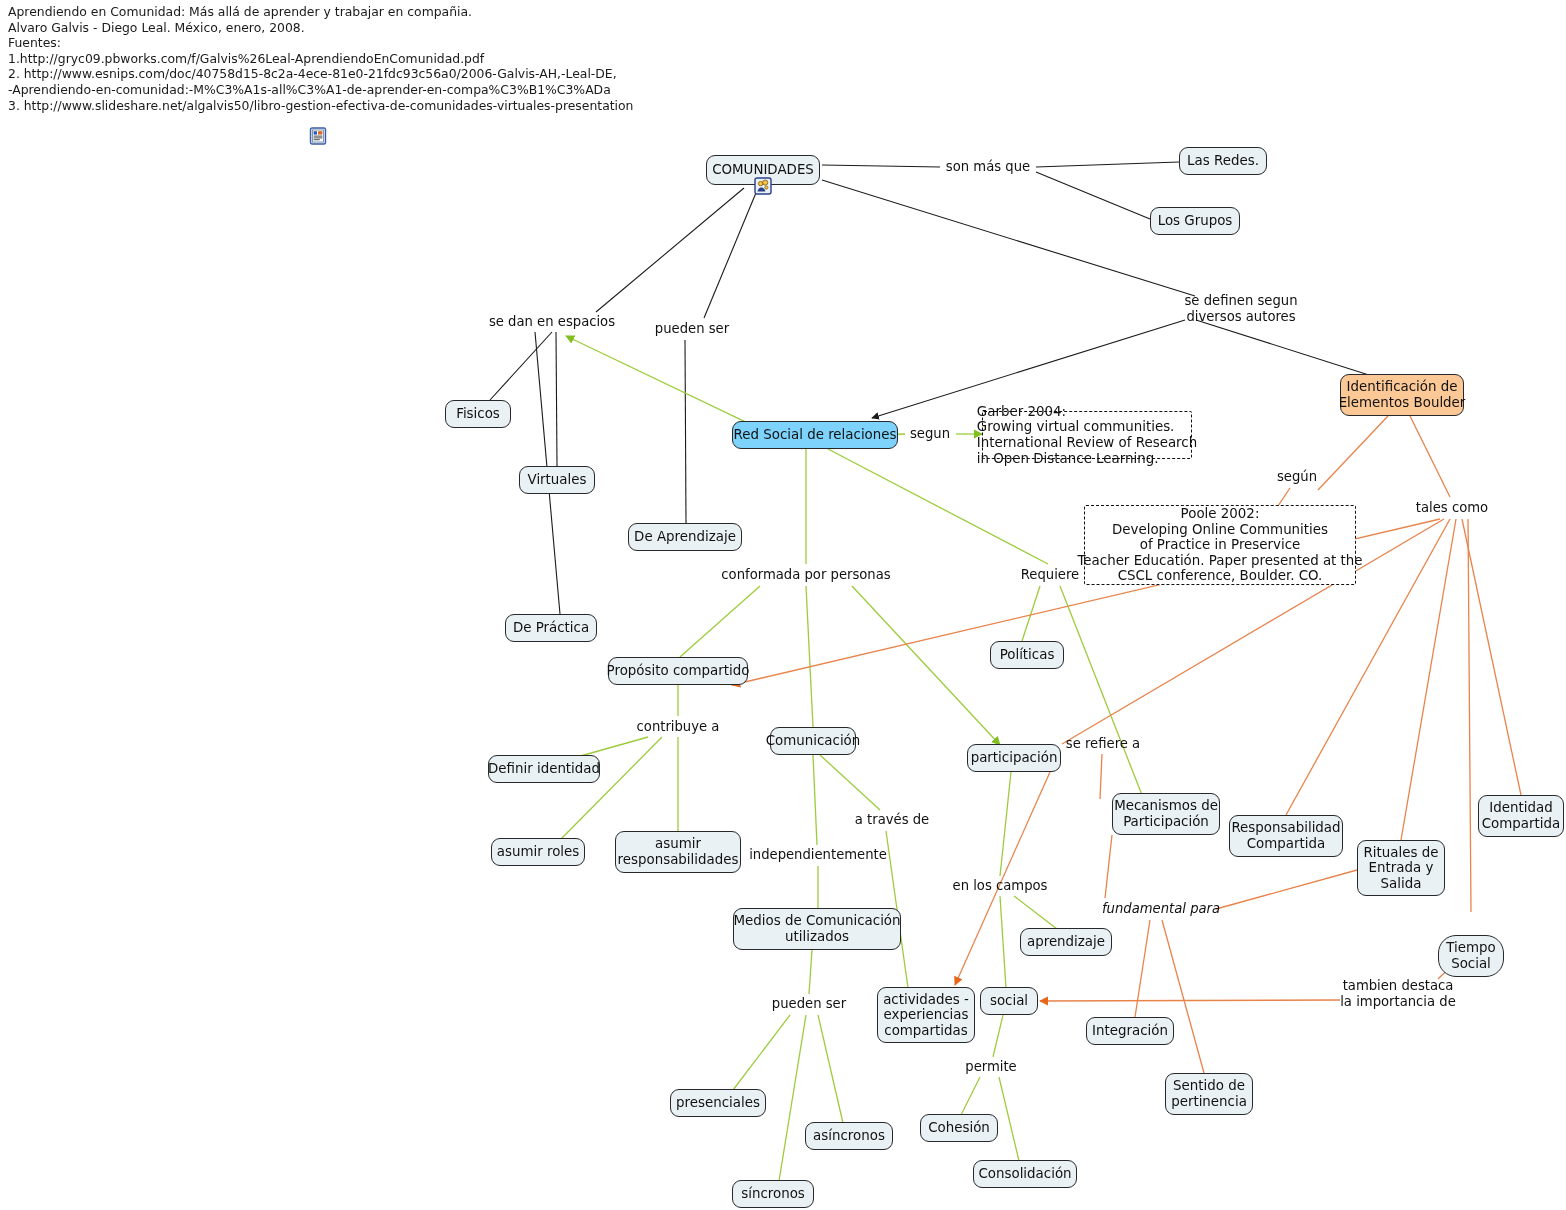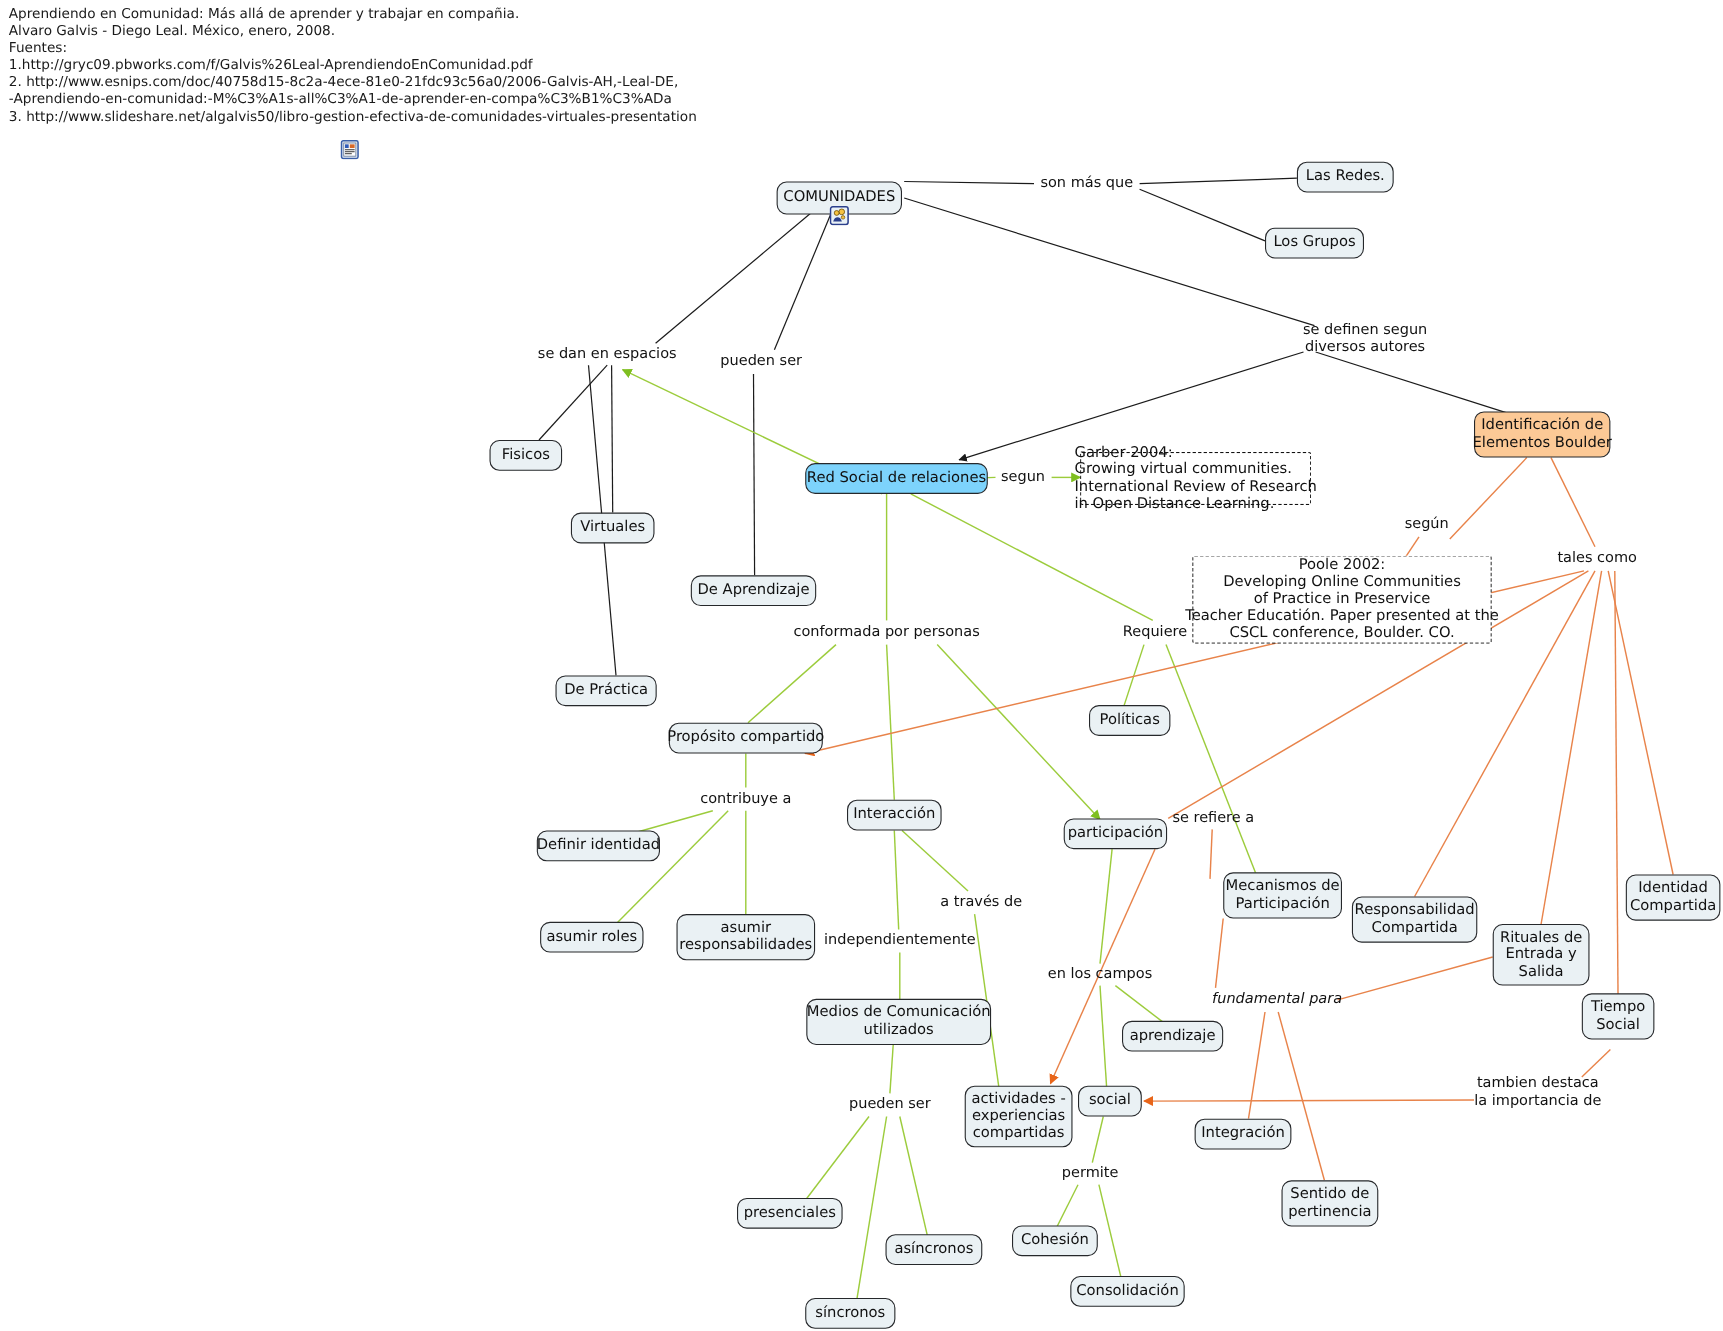--- a/index.html
+++ b/index.html
@@ -181,21 +181,21 @@
     <rect x="3.5" y="3" width="11" height="12" fill="#ffffff" stroke="#6b7f9e" stroke-width="0.8"></rect>
     <rect x="4.6" y="4.2" width="3.4" height="3.4" fill="#2f5bb7"></rect>
     <rect x="9" y="4.2" width="4.4" height="3.4" fill="#d86a2a"></rect>
     <rect x="4.6" y="8.6" width="8.8" height="1" fill="#4a4a4a"></rect>
     <rect x="4.6" y="10.4" width="8.8" height="1" fill="#4a4a4a"></rect>
     <rect x="4.6" y="12.2" width="6.2" height="1" fill="#4a4a4a"></rect>
   </svg>
 </div>
 
 <div id="node-layer">
-    <div class="node" style="left: 763px; top: 170px; width: 114px; height: 30px; margin-top: 10px;">COMUNIDADES<span class="badge"><svg width="18" height="18" viewBox="0 0 18 18">
+    <div class="node" style="left: 763px; top: 170px; width: 114px; height: 30px;">COMUNIDADES<span class="badge"><svg width="18" height="18" viewBox="0 0 18 18">
           <rect x="1" y="1" width="16" height="16" rx="2" fill="#e9f1f6" stroke="#2b3f8c" stroke-width="1.4"></rect>
           <circle cx="11.2" cy="5.6" r="2.6" fill="#f5c242" stroke="#6b4a00" stroke-width="0.7"></circle>
           <circle cx="6.6" cy="6.6" r="2.2" fill="#f5c242" stroke="#6b4a00" stroke-width="0.7"></circle>
           <path d="M3.4 14.4 q1.2-4 4-4 q2.8 0 4 4 z" fill="#2b3f8c"></path>
           <circle cx="12.4" cy="10.6" r="1.6" fill="#f5c242" stroke="#6b4a00" stroke-width="0.6"></circle>
         </svg></span></div>
     <div class="node" style="left: 1223px; top: 161px; width: 88px; height: 28px;">Las Redes.</div>
     <div class="node" style="left: 1195px; top: 221px; width: 90px; height: 28px;">Los Grupos</div>
     <div class="node" style="left: 478px; top: 414px; width: 66px; height: 28px;">Fisicos</div>
     <div class="node" style="left: 557px; top: 480px; width: 76px; height: 28px;">Virtuales</div>
@@ -212,32 +212,32 @@
 Developing Online Communities
 of Practice in Preservice
 Teacher Educatión. Paper presented at the
 CSCL conference, Boulder. CO.</div>
     <div class="node" style="left: 1027px; top: 655px; width: 74px; height: 28px;">Políticas</div>
     <div class="node" style="left: 678px; top: 671px; width: 140px; height: 28px;">Propósito compartido</div>
     <div class="node" style="left: 544px; top: 769px; width: 112px; height: 28px;">Definir identidad</div>
     <div class="node" style="left: 538px; top: 852px; width: 94px; height: 28px;">asumir roles</div>
     <div class="node" style="left: 678px; top: 852px; width: 126px; height: 42px;">asumir
 responsabilidades</div>
-    <div class="node" style="left: 813px; top: 741px; width: 86px; height: 28px;">Interacción</div>
+    <div class="node" style="left: 813px; top: 741px; width: 86px; height: 28px;">Comunicación</div>
     <div class="node" style="left: 1014px; top: 758px; width: 94px; height: 28px;">participación</div>
     <div class="node" style="left: 1166px; top: 814px; width: 108px; height: 42px;">Mecanismos de
 Participación</div>
     <div class="node" style="left: 1286px; top: 836px; width: 114px; height: 42px;">Responsabilidad
 Compartida</div>
     <div class="node" style="left: 1401px; top: 868px; width: 88px; height: 56px;">Rituales de
 Entrada y
 Salida</div>
     <div class="node" style="left: 1521px; top: 816px; width: 86px; height: 42px;">Identidad
 Compartida</div>
-    <div class="node" style="left: 1471px; top: 924px; width: 66px; height: 42px;">Tiempo
+    <div class="node" style="left: 1471px; top: 956px; width: 66px; height: 42px; border-radius: 18px;">Tiempo
 Social</div>
     <div class="node" style="left: 817px; top: 929px; width: 168px; height: 42px;">Medios de Comunicación
 utilizados</div>
     <div class="node" style="left: 1066px; top: 942px; width: 92px; height: 28px;">aprendizaje</div>
     <div class="node" style="left: 926px; top: 1015px; width: 98px; height: 56px;">actividades -
 experiencias
 compartidas</div>
     <div class="node" style="left: 1009px; top: 1001px; width: 58px; height: 28px;">social</div>
     <div class="node" style="left: 1130px; top: 1031px; width: 88px; height: 28px;">Integración</div>
     <div class="node" style="left: 1209px; top: 1094px; width: 88px; height: 42px;">Sentido de

